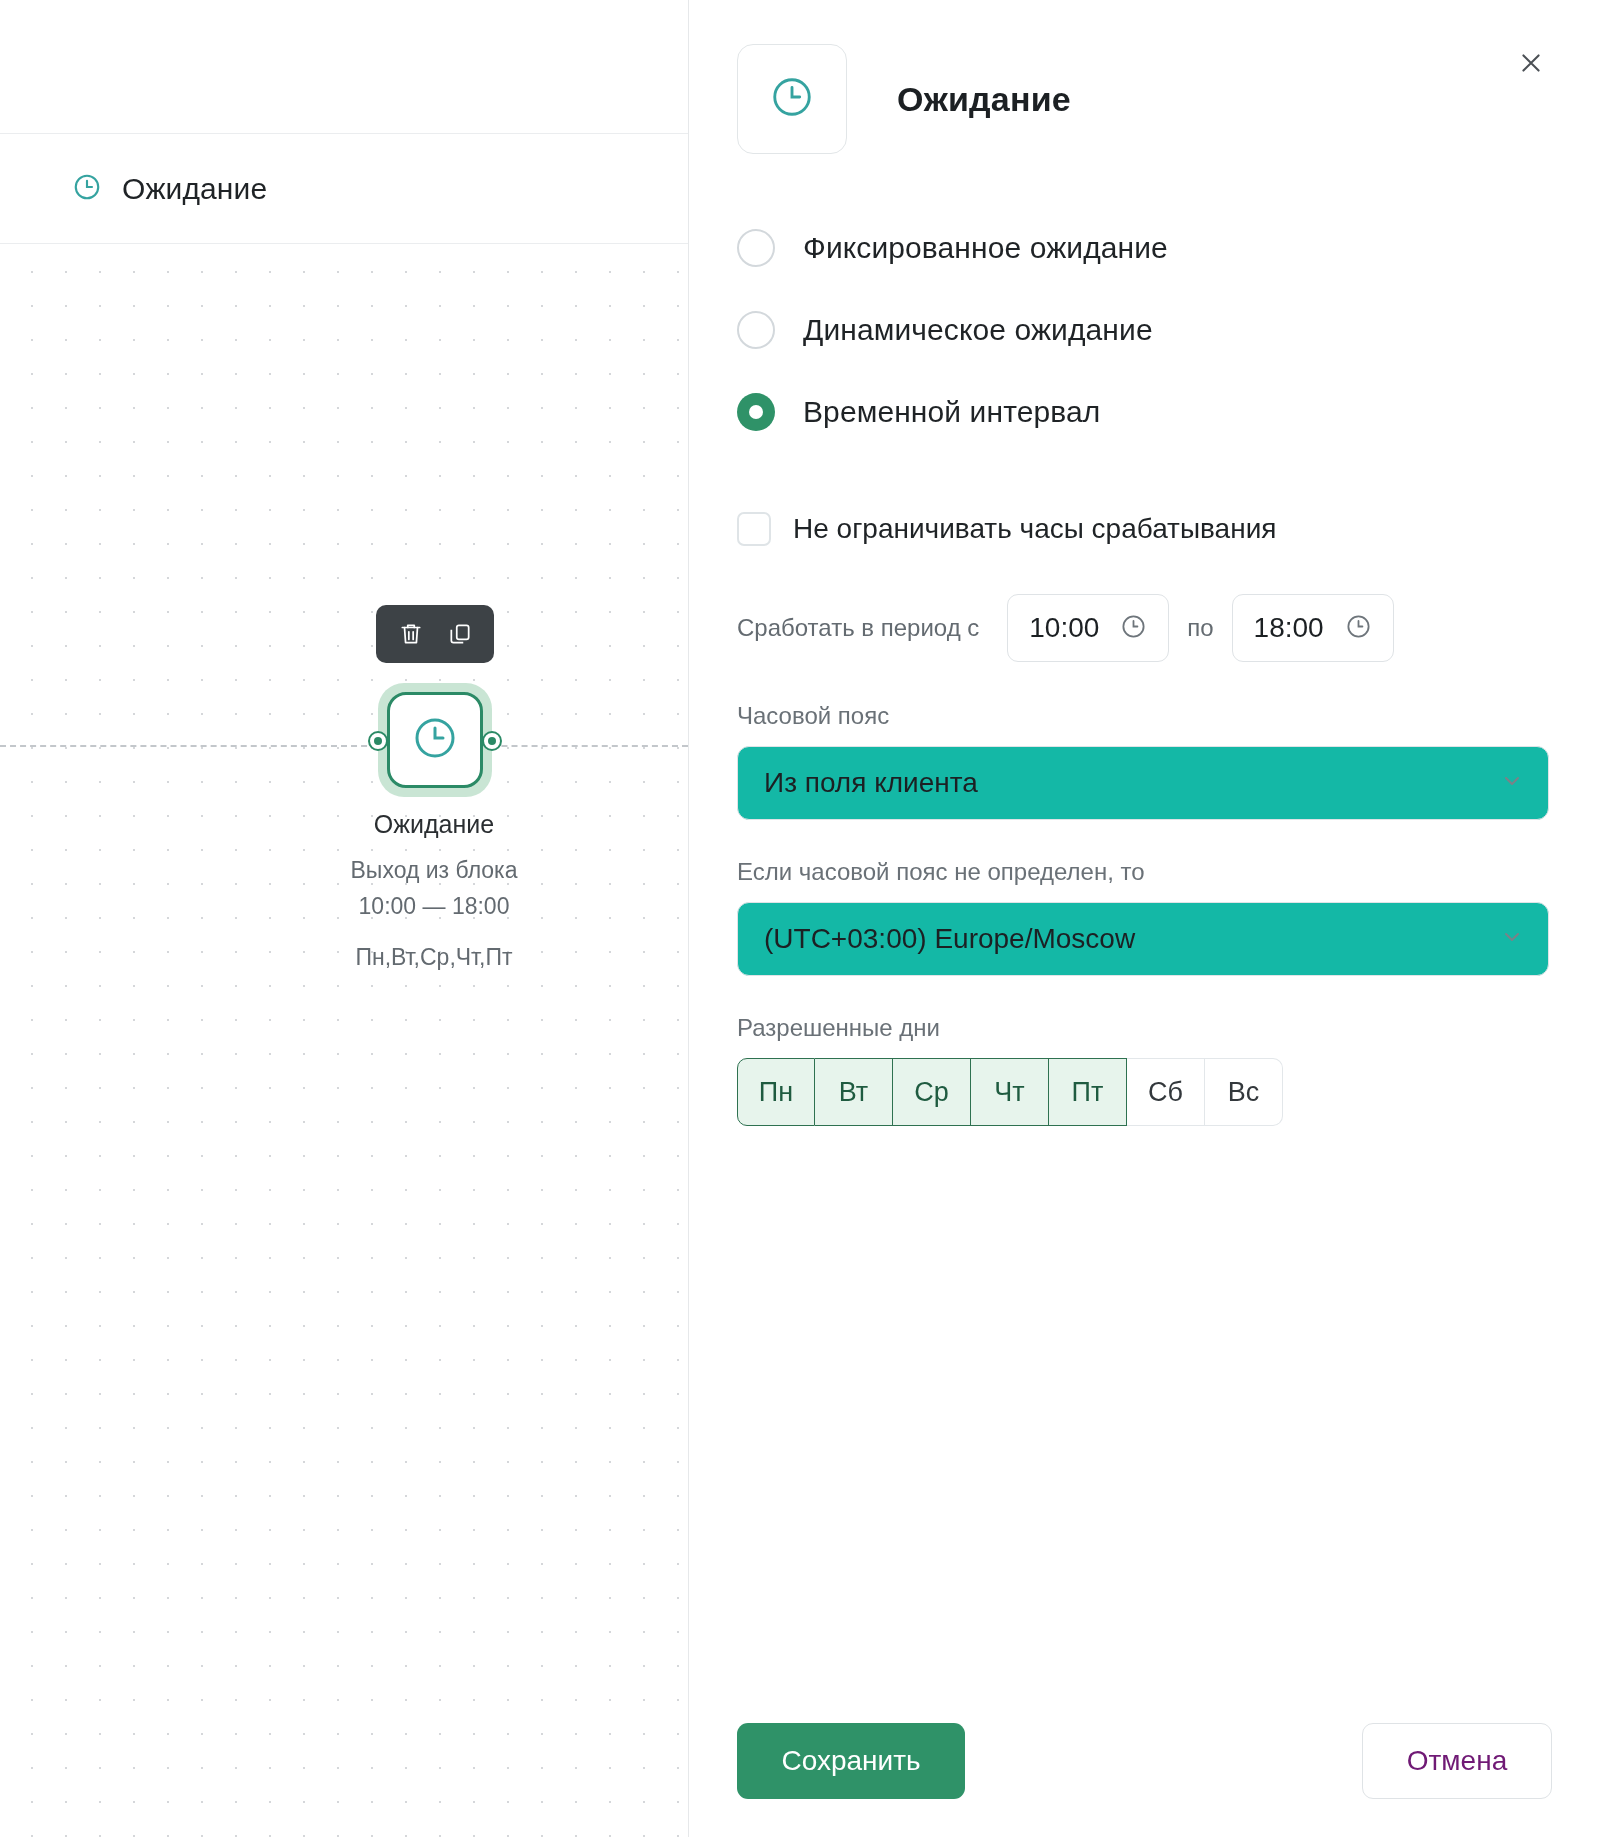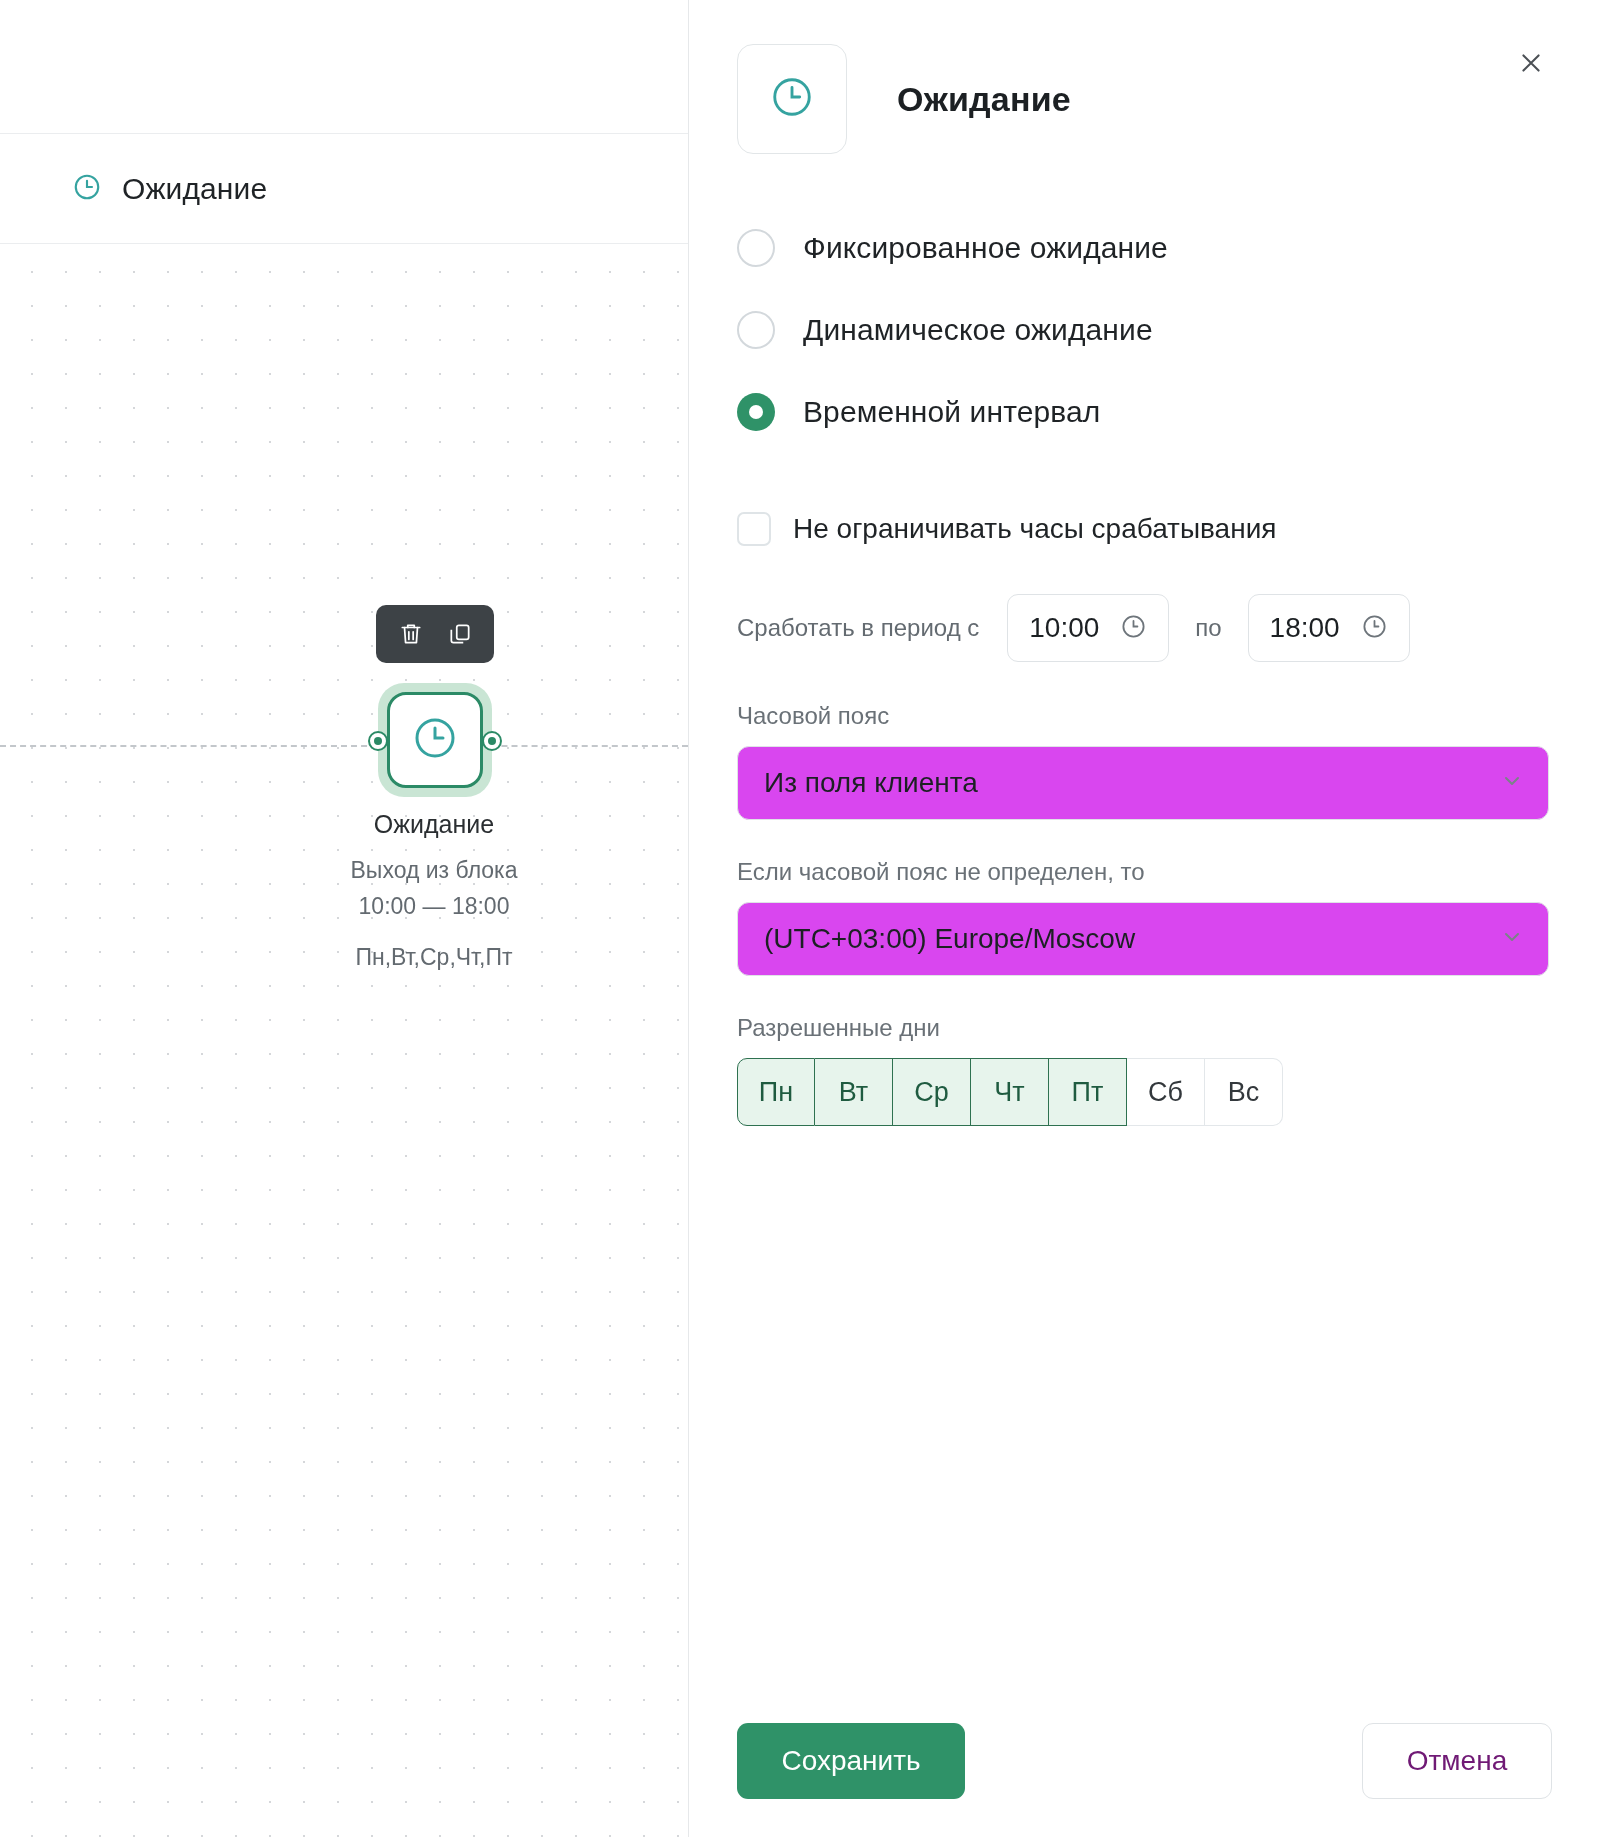--- a/index.html
+++ b/index.html
@@ -273,35 +273,35 @@
     gap: 21px;
     cursor: text;
   }
   .time-value {
     font-size: 28px;
     color: #1c2023;
   }
   .time-mid {
     font-size: 24px;
     color: #646b71;
-    margin: 0 26px;
+    margin: 0 18px;
   }
 
   
   .field-label {
     font-size: 24px;
     color: #6a7177;
     margin-bottom: 16px;
   }
   .select {
     width: 812px;
     height: 74px;
     border: 1px solid #dfe3e6;
     border-radius: 12px;
-    background: #d946ef;
+    background: #14b8a6;
     display: flex;
     align-items: center;
     padding: 0 24px 0 26px;
     margin-bottom: 38px;
     cursor: pointer;
   }
   .select-value {
     flex: 1;
     font-size: 28px;
     color: #1c2023;

